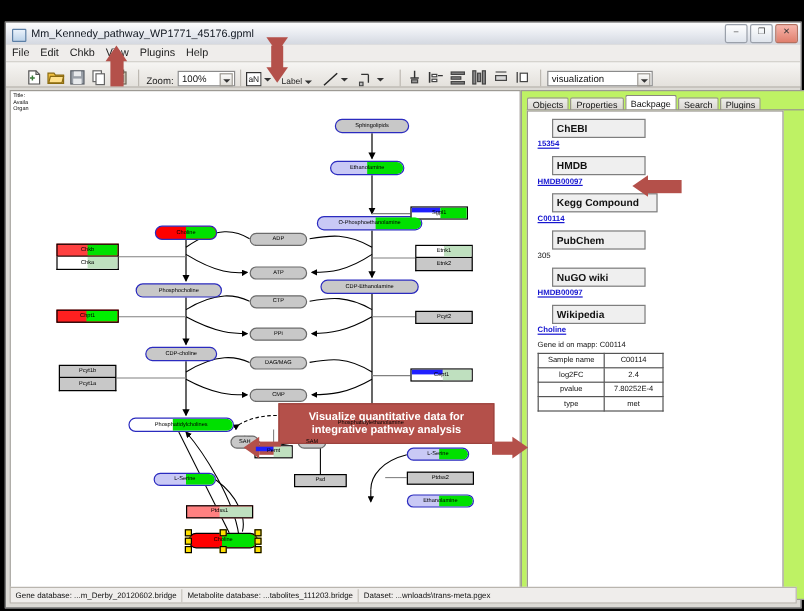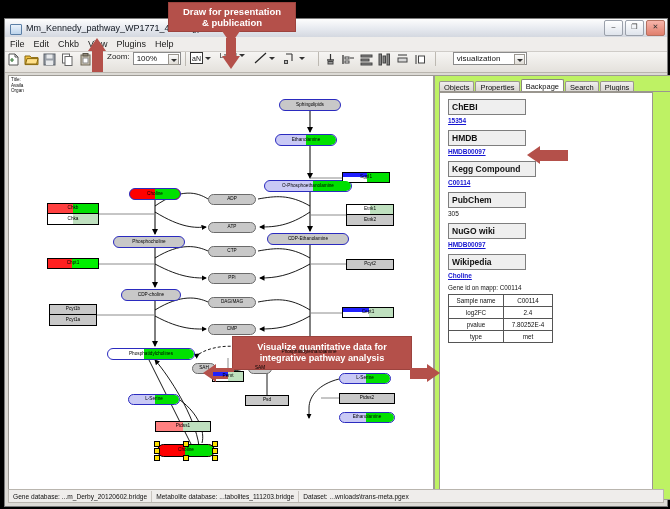--- a/index.html
+++ b/index.html
@@ -22,21 +22,21 @@
   .winbtn.close{background:linear-gradient(#f7b5ab,#e07f6d);border-color:#b4705f;}
 
   
   .menubar{position:absolute;left:0;top:18px;width:100%;height:15px;background:#efedeb;
     border-bottom:1px solid #cfccc8;display:flex;align-items:center;padding-left:5px;box-sizing:border-box;}
   .menubar span{font-size:9px;color:#1b1b1b;margin-right:9px;white-space:nowrap;}
 
   
   .toolbar{position:absolute;left:0;top:33px;width:100%;height:21px;
     background:linear-gradient(#f6f5f3,#e4e1dc);border-bottom:1px solid #b9b5ae;
-    display:flex;align-items:flex-start;padding-left:1px;box-sizing:border-box;}
+    display:flex;align-items:flex-end;padding-left:16px;box-sizing:border-box;}
   .tb{width:15px;height:15px;margin-right:3px;position:relative;flex:0 0 auto;}
   .tb svg{display:block;}
   .tsep{width:1px;height:14px;background:#bdb9b2;margin:0 4px;flex:0 0 auto;}
   .zoomlbl{font-size:8px;color:#1b1b1b;margin:0 3px 0 2px;white-space:nowrap;}
   .combo{height:13px;border:1px solid #8b8b8b;background:#fff;display:flex;align-items:center;
     font-size:8px;color:#111;box-sizing:border-box;padding-left:3px;position:relative;}
   .combo .arr{position:absolute;right:1px;top:1px;width:11px;height:11px;
     background:linear-gradient(#fbfbfb,#e0ddd7);border:1px solid #9a968f;box-sizing:border-box;}
   .combo .arr:after{content:"";position:absolute;left:2px;top:4px;border-left:3px solid transparent;
     border-right:3px solid transparent;border-top:3px solid #333;}
@@ -69,21 +69,21 @@
   .rpanel{position:absolute;left:429px;top:56px;width:254px;height:425px;background:#bef264;
     border:1px solid #9d9a94;box-sizing:border-box;}
   .tabs{position:absolute;left:4px;top:3px;right:2px;height:13px;display:flex;align-items:flex-end;}
   .tab{height:11px;border:1px solid #9a968f;border-bottom:none;background:linear-gradient(#efeeec,#d8d5d0);
     font-size:7.5px;color:#111;padding:0 4px;display:flex;align-items:center;margin-right:1px;
     border-radius:2px 2px 0 0;box-sizing:border-box;}
   .tab.active{height:13px;background:#fff;border-color:#8a8680;}
   .tabline{position:absolute;left:4px;top:15px;right:2px;height:1px;background:#9a968f;}
   .rbody{position:absolute;left:4px;top:16px;width:214px;bottom:4px;background:#fff;
     border:1px solid #9a968f;box-sizing:border-box;overflow:hidden;}
-  .dbbox{margin:6px 0 0 8px;width:78px;border:1px solid #7e7e7e;background:#efefef;
+  .dbbox{margin:6px 0 0 20px;width:78px;border:1px solid #7e7e7e;background:#efefef;
     font-size:8.5px;font-weight:bold;color:#111;padding:2px 3px;box-sizing:border-box;}
   .dblink{margin:2px 0 0 8px;font-size:6.5px;color:#1515d0;text-decoration:underline;font-weight:bold;}
   .dbtext{margin:2px 0 0 8px;font-size:6.5px;color:#111;}
   .exphdr{margin:6px 0 0 8px;font-size:8.5px;font-weight:bold;color:#111;}
   .genemap{margin:5px 0 0 8px;font-size:6.3px;color:#111;}
   table.exp{margin:3px 0 0 8px;border-collapse:collapse;}
   table.exp td{border:1px solid #555;font-size:6.3px;color:#111;padding:1px 2px;text-align:center;height:9px;}
   table.exp td.k{width:50px;}
   table.exp td.v{width:44px;}
 
@@ -240,21 +240,21 @@
             <path d="M3 3h9" stroke="#333"></path>
           </svg>
       </div>
       <div class="tb">
         <svg width="15" height="15" viewBox="0 0 15 15">
             <path d="M3 3v9" stroke="#333"></path>
             <rect x="5.5" y="4" width="6" height="7" fill="#fff" stroke="#444"></rect>
           </svg>
       </div>
       <div class="tsep"></div>
-      <div class="combo" style="width:74px;margin-left:13px;">
+      <div class="combo" style="width:88px;margin-left:1px;">
         <span>visualization</span>
         <span class="arr"></span>
       </div>
     </div>
 
     <div class="canvas">
 
       <div class="canvas-meta">
         <div>Title:</div>
         <div>Availa</div>
@@ -543,22 +543,20 @@
       </div>
     </div>
 
     <div class="status">
       <div class="cell">Gene database: ...m_Derby_20120602.bridge</div>
       <div class="cell">Metabolite database: ...tabolites_111203.bridge</div>
       <div class="cell" style="border-right:none">Dataset: ...wnloads\trans-meta.pgex</div>
     </div>
   </div>
 
-  <div class="callout" style="left:168px;top:2px;width:128px;height:30px;font-size:9.5px;white-space:pre-line;">Draw for presentation
-&amp; publication</div>
   <div class="arrow arr-dn" style="left:222px;top:31px;"></div>
   <div class="astem" style="left:226px;top:38px;width:10px;height:20px;"></div>
   <div class="arrow arr-dn" style="left:222px;top:56px;"></div>
 
   <div class="astem" style="left:92px;top:48px;width:11px;height:24px;"></div>
   <div class="arrow arr-up" style="left:88px;top:38px;"></div>
 
   <div class="astem" style="left:540px;top:150px;width:28px;height:11px;"></div>
   <div class="arrow arr-lt" style="left:527px;top:146px;"></div>
 

